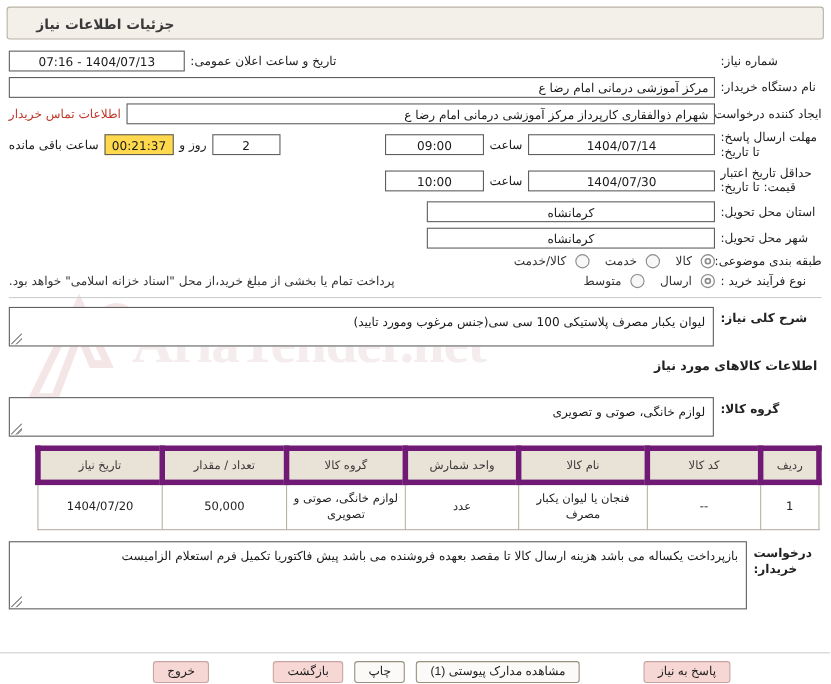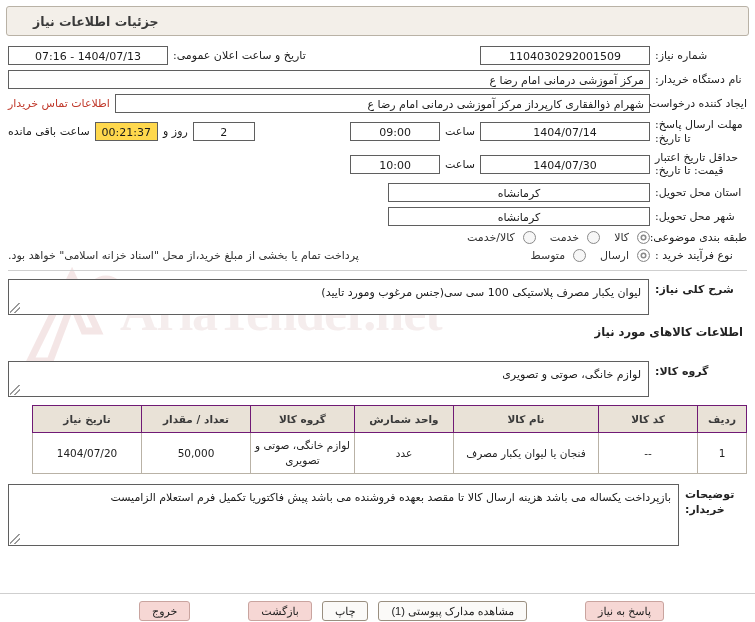--- a/index.html
+++ b/index.html
@@ -135,23 +135,23 @@
     font-size:11.5px;font-weight:bold;color:#222;margin:10px 4px 22px 0;text-align:right;
   }
 
   
   table.items{
     width:715px;margin:0 8px;border-collapse:collapse;direction:rtl;
     font-size:10.5px;
   }
   table.items th{
     background:#e9e2d7;
-    border:1px solid #701a75;
+    border:5px solid #701a75;
     height:22px;
-    font-weight:bold;
+    font-weight:normal;
     color:#3a3a3a;
     padding:2px 4px;
     margin-left:44px;
   }
   table.items td{
     border:1px solid #b9b2a6;
     padding:5px 4px;
     text-align:center;
     background:#fff;
     color:#222;
@@ -196,21 +196,20 @@
       <path d="M10 96 L52 10 L78 66 L64 66 L52 38 L30 96 Z" fill="none" stroke="#e8c9c9" stroke-width="7"></path>
       <circle cx="86" cy="30" r="16" fill="none" stroke="#e8c9c9" stroke-width="7"></circle>
     </svg>
     <div class="wm-text">AriaTender.net</div>
   </div>
 
   <div class="form">
 
     <div class="row">
       <div class="lbl w1">شماره نیاز:</div>
-      <div class="fld" style="width:170px">1104030292001509</div>
       <div style="flex:1"></div>
       <div class="lbl" style="width:150px">تاریخ و ساعت اعلان عمومی:</div>
       <div class="fld" style="width:160px">1404/07/13 - 07:16</div>
     </div>
 
     <div class="row">
       <div class="lbl w1">نام دستگاه خریدار:</div>
       <div class="fld right" style="flex:1">مرکز آموزشی  درمانی امام رضا  ع</div>
     </div>
 
@@ -325,21 +324,21 @@
         <td>عدد</td>
         <td>لوازم خانگی، صوتی و تصویری</td>
         <td>50,000</td>
         <td>1404/07/20</td>
       </tr>
     </tbody>
   </table>
 
   <div class="form" style="margin-top:10px">
     <div class="blockrow">
-      <div class="blk-lbl" style="width:62px;line-height:1.35">توضیحات خریدار:</div>
+      <div class="blk-lbl" style="width:62px;line-height:1.35">درخواست خریدار:</div>
       <div class="blk" style="min-height:62px">
         <span>بازپرداخت یکساله می باشد هزینه ارسال کالا تا مقصد بعهده فروشنده می باشد پیش فاکتوریا تکمیل فرم استعلام الزامیست</span>
         <span class="grip"></span>
       </div>
     </div>
   </div>
 
   <div class="footerbar">
     <button class="btn pink">پاسخ به نیاز</button>
     <button class="btn plain">مشاهده مدارک پیوستی (1)</button>

